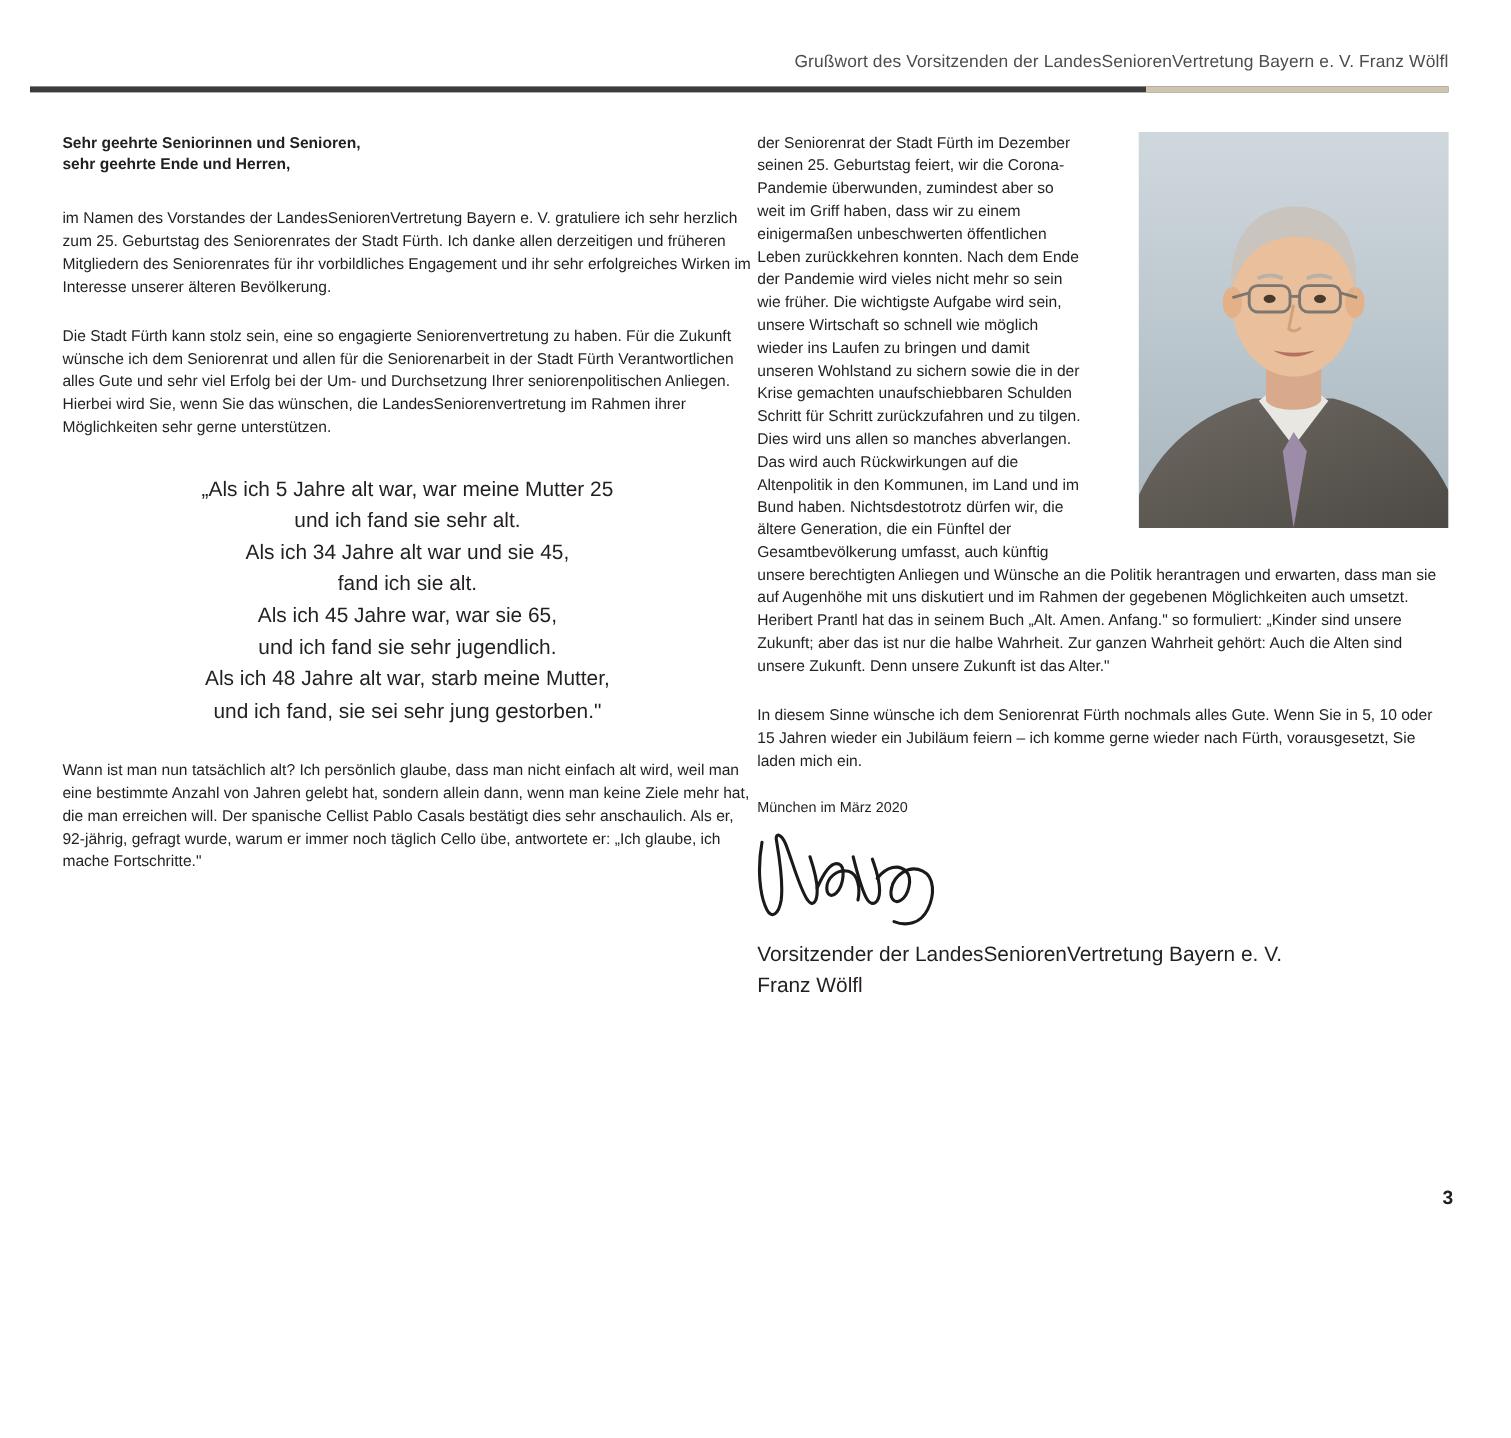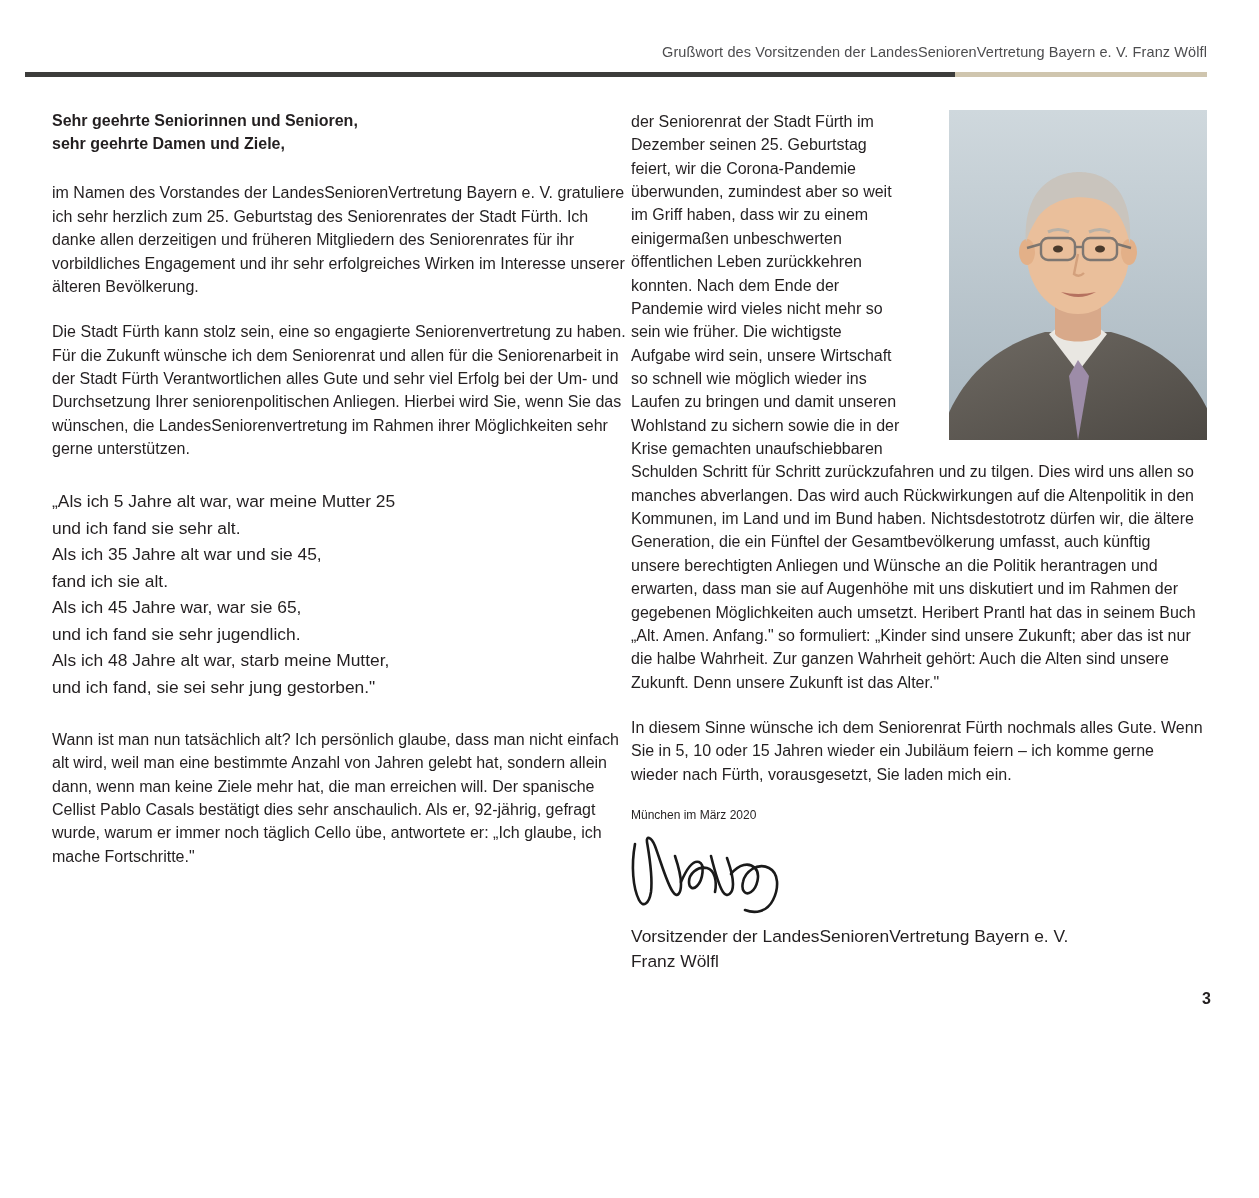--- a/index.html
+++ b/index.html
@@ -54,31 +54,31 @@
     width: 575px;
   }
   .col-right {
     position: absolute;
     top: 110px;
     left: 631px;
     width: 572px;
   }
   p {
     margin: 0 0 22px 0;
-    font-size: 16px;
+    font-size: 13px;
     line-height: 1.46;
     color: #231f20;
   }
   .salutation {
     font-weight: bold;
     margin-bottom: 26px;
     line-height: 1.42;
   }
   .poem {
-    text-align: left;
+    text-align: center;
     margin: 0 0 24px 0;
     font-size: 17.4px;
     line-height: 1.52;
     padding: 6px 0 4px 0;
   }
   
   .photo {
     position: absolute;
     top: 110px;
     left: 949px;
@@ -130,29 +130,29 @@
 
 <div class="page">
 
   <div class="header-text">Grußwort des Vorsitzenden der LandesSeniorenVertretung Bayern e. V. Franz Wölfl</div>
   <div class="rule-dark"></div>
   <div class="rule-tan"></div>
 
   <div class="col-left">
     <p class="salutation">
       <span>Sehr geehrte Seniorinnen und Senioren,</span><br>
-      <span>sehr geehrte Damen und Ziele,</span>
+      <span>sehr geehrte Ende und Herren,</span>
     </p>
     <p>im Namen des Vorstandes der LandesSeniorenVertretung Bayern e. V. gratuliere ich sehr herzlich zum 25. Geburtstag des Seniorenrates der Stadt Fürth. Ich danke allen derzeitigen und früheren Mitgliedern des Seniorenrates für ihr vorbildliches Engagement und ihr sehr erfolgreiches Wirken im Interesse unserer älteren Bevölkerung.</p>
     <p>Die Stadt Fürth kann stolz sein, eine so engagierte Seniorenvertretung zu haben. Für die Zukunft wünsche ich dem Seniorenrat und allen für die Seniorenarbeit in der Stadt Fürth Verantwortlichen alles Gute und sehr viel Erfolg bei der Um- und Durchsetzung Ihrer seniorenpolitischen Anliegen. Hierbei wird Sie, wenn Sie das wünschen, die LandesSeniorenvertretung im Rahmen ihrer Möglichkeiten sehr gerne unterstützen.</p>
 
     <div class="poem">
       <div>„Als ich 5 Jahre alt war, war meine Mutter 25</div>
       <div>und ich fand sie sehr alt.</div>
-      <div>Als ich 35 Jahre alt war und sie 45,</div>
+      <div>Als ich 34 Jahre alt war und sie 45,</div>
       <div>fand ich sie alt.</div>
       <div>Als ich 45 Jahre war, war sie 65,</div>
       <div>und ich fand sie sehr jugendlich.</div>
       <div>Als ich 48 Jahre alt war, starb meine Mutter,</div>
       <div>und ich fand, sie sei sehr jung gestorben."</div>
     </div>
 
     <p>Wann ist man nun tatsächlich alt? Ich persönlich glaube, dass man nicht einfach alt wird, weil man eine bestimmte Anzahl von Jahren gelebt hat, sondern allein dann, wenn man keine Ziele mehr hat, die man erreichen will. Der spanische Cellist Pablo Casals bestätigt dies sehr anschaulich. Als er, 92-jährig, gefragt wurde, warum er immer noch täglich Cello übe, antwortete er: „Ich glaube, ich mache Fortschritte."</p>
   </div>
 

